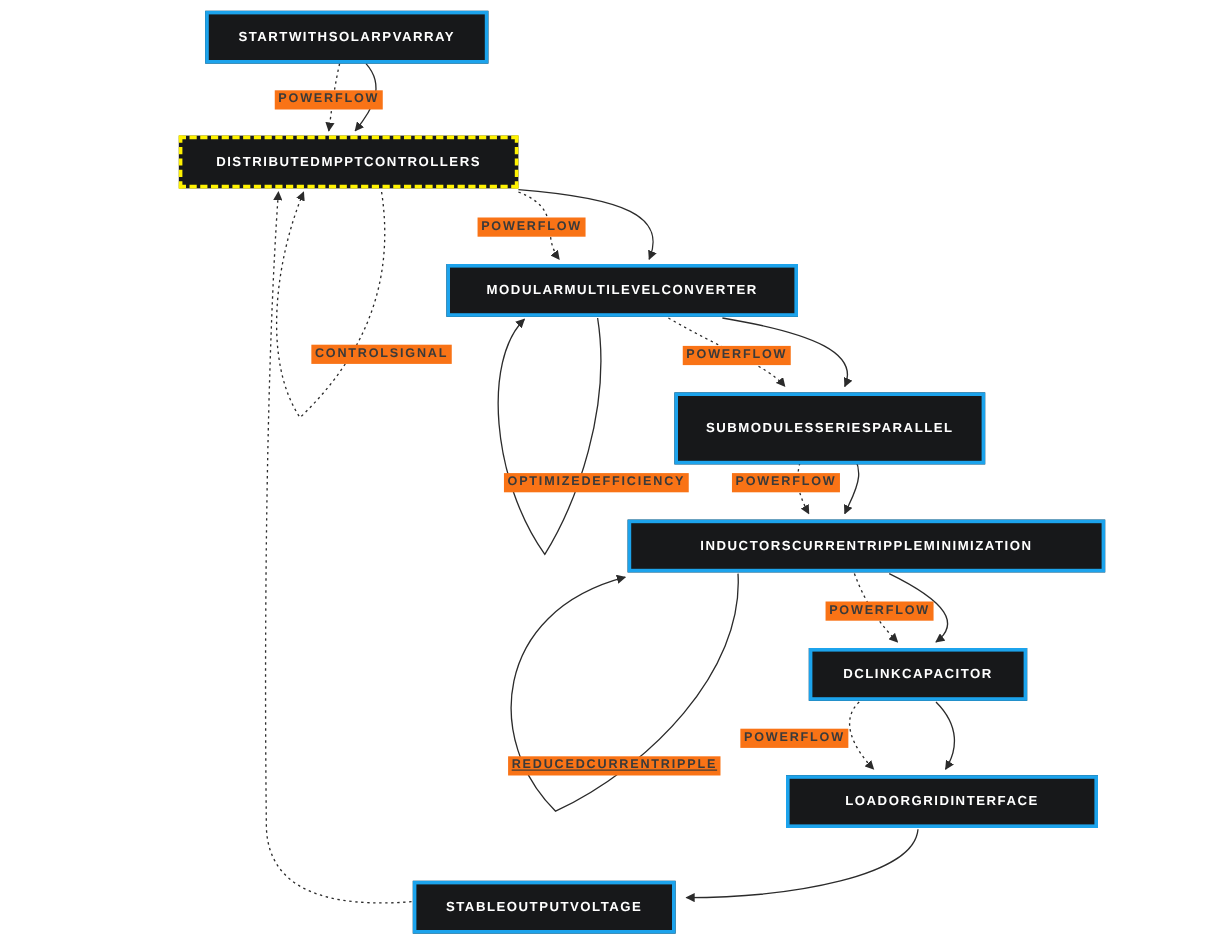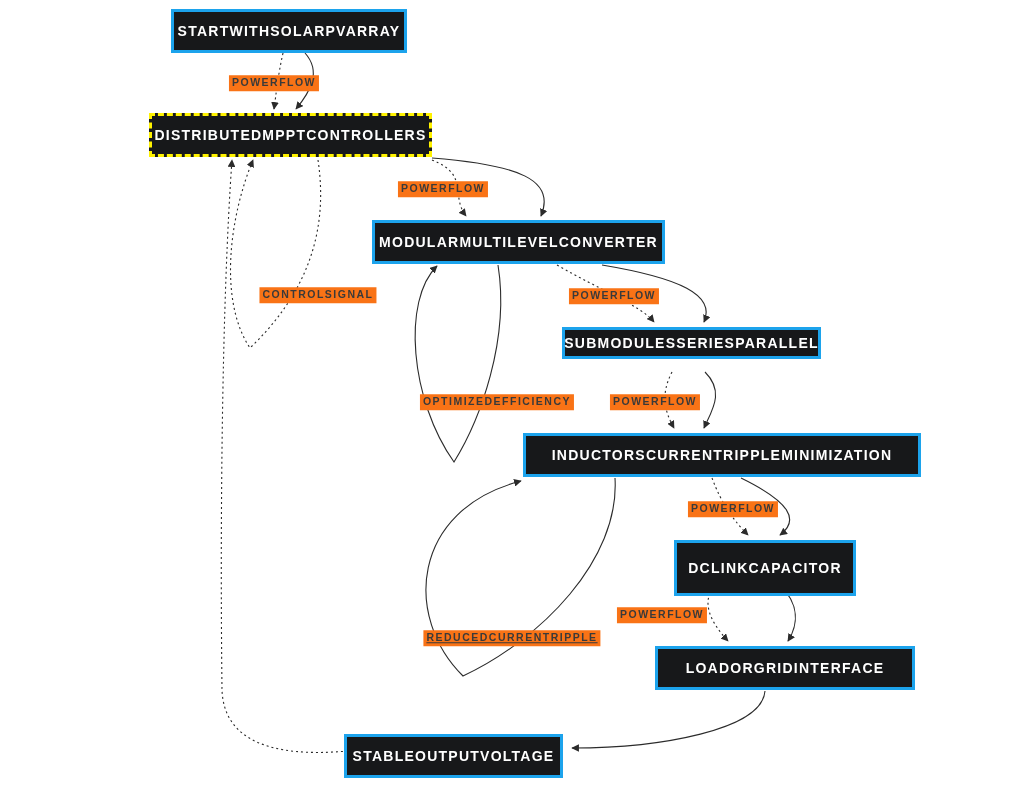--- a/index.html
+++ b/index.html
@@ -34,21 +34,21 @@
     align-items: center;
     justify-content: center;
     z-index: 5;
   }
   .node.highlight {
     border: 3px dashed #fff200;
   }
   .node-label {
     color: #ffffff;
     font-family: "Liberation Sans", sans-serif;
-    font-size: 14px;
+    font-size: 11px;
     font-weight: bold;
     letter-spacing: 1.25px;
     white-space: nowrap;
     text-align: center;
     line-height: 1;
   }
   .edge-label {
     position: absolute;
     background: #f97316;
     color: #3a3a3a;
@@ -110,27 +110,27 @@
   <div id="node-layer">
       <div class="node" style="left: 171px; top: 9px; width: 236px; height: 44px;">
         <span class="node-label">STARTWITHSOLARPVARRAY</span>
       </div>
       <div class="node highlight" style="left: 149px; top: 113px; width: 283px; height: 44px;">
         <span class="node-label">DISTRIBUTEDMPPTCONTROLLERS</span>
       </div>
       <div class="node" style="left: 372px; top: 220px; width: 293px; height: 44px;">
         <span class="node-label">MODULARMULTILEVELCONVERTER</span>
       </div>
-      <div class="node" style="left: 562px; top: 327px; width: 259px; height: 32px; align-items: center;">
+      <div class="node" style="left: 562px; top: 327px; width: 259px; height: 60px; align-items: center;">
         <span class="node-label">SUBMODULESSERIESPARALLEL</span>
       </div>
       <div class="node" style="left: 523px; top: 433px; width: 398px; height: 44px;">
         <span class="node-label">INDUCTORSCURRENTRIPPLEMINIMIZATION</span>
       </div>
-      <div class="node" style="left: 674px; top: 540px; width: 182px; height: 56px;">
+      <div class="node" style="left: 674px; top: 540px; width: 182px; height: 44px;">
         <span class="node-label">DCLINKCAPACITOR</span>
       </div>
       <div class="node" style="left: 655px; top: 646px; width: 260px; height: 44px;">
         <span class="node-label">LOADORGRIDINTERFACE</span>
       </div>
       <div class="node" style="left: 344px; top: 734px; width: 219px; height: 44px;">
         <span class="node-label">STABLEOUTPUTVOLTAGE</span>
       </div>
     </div>
   <div id="label-layer">

